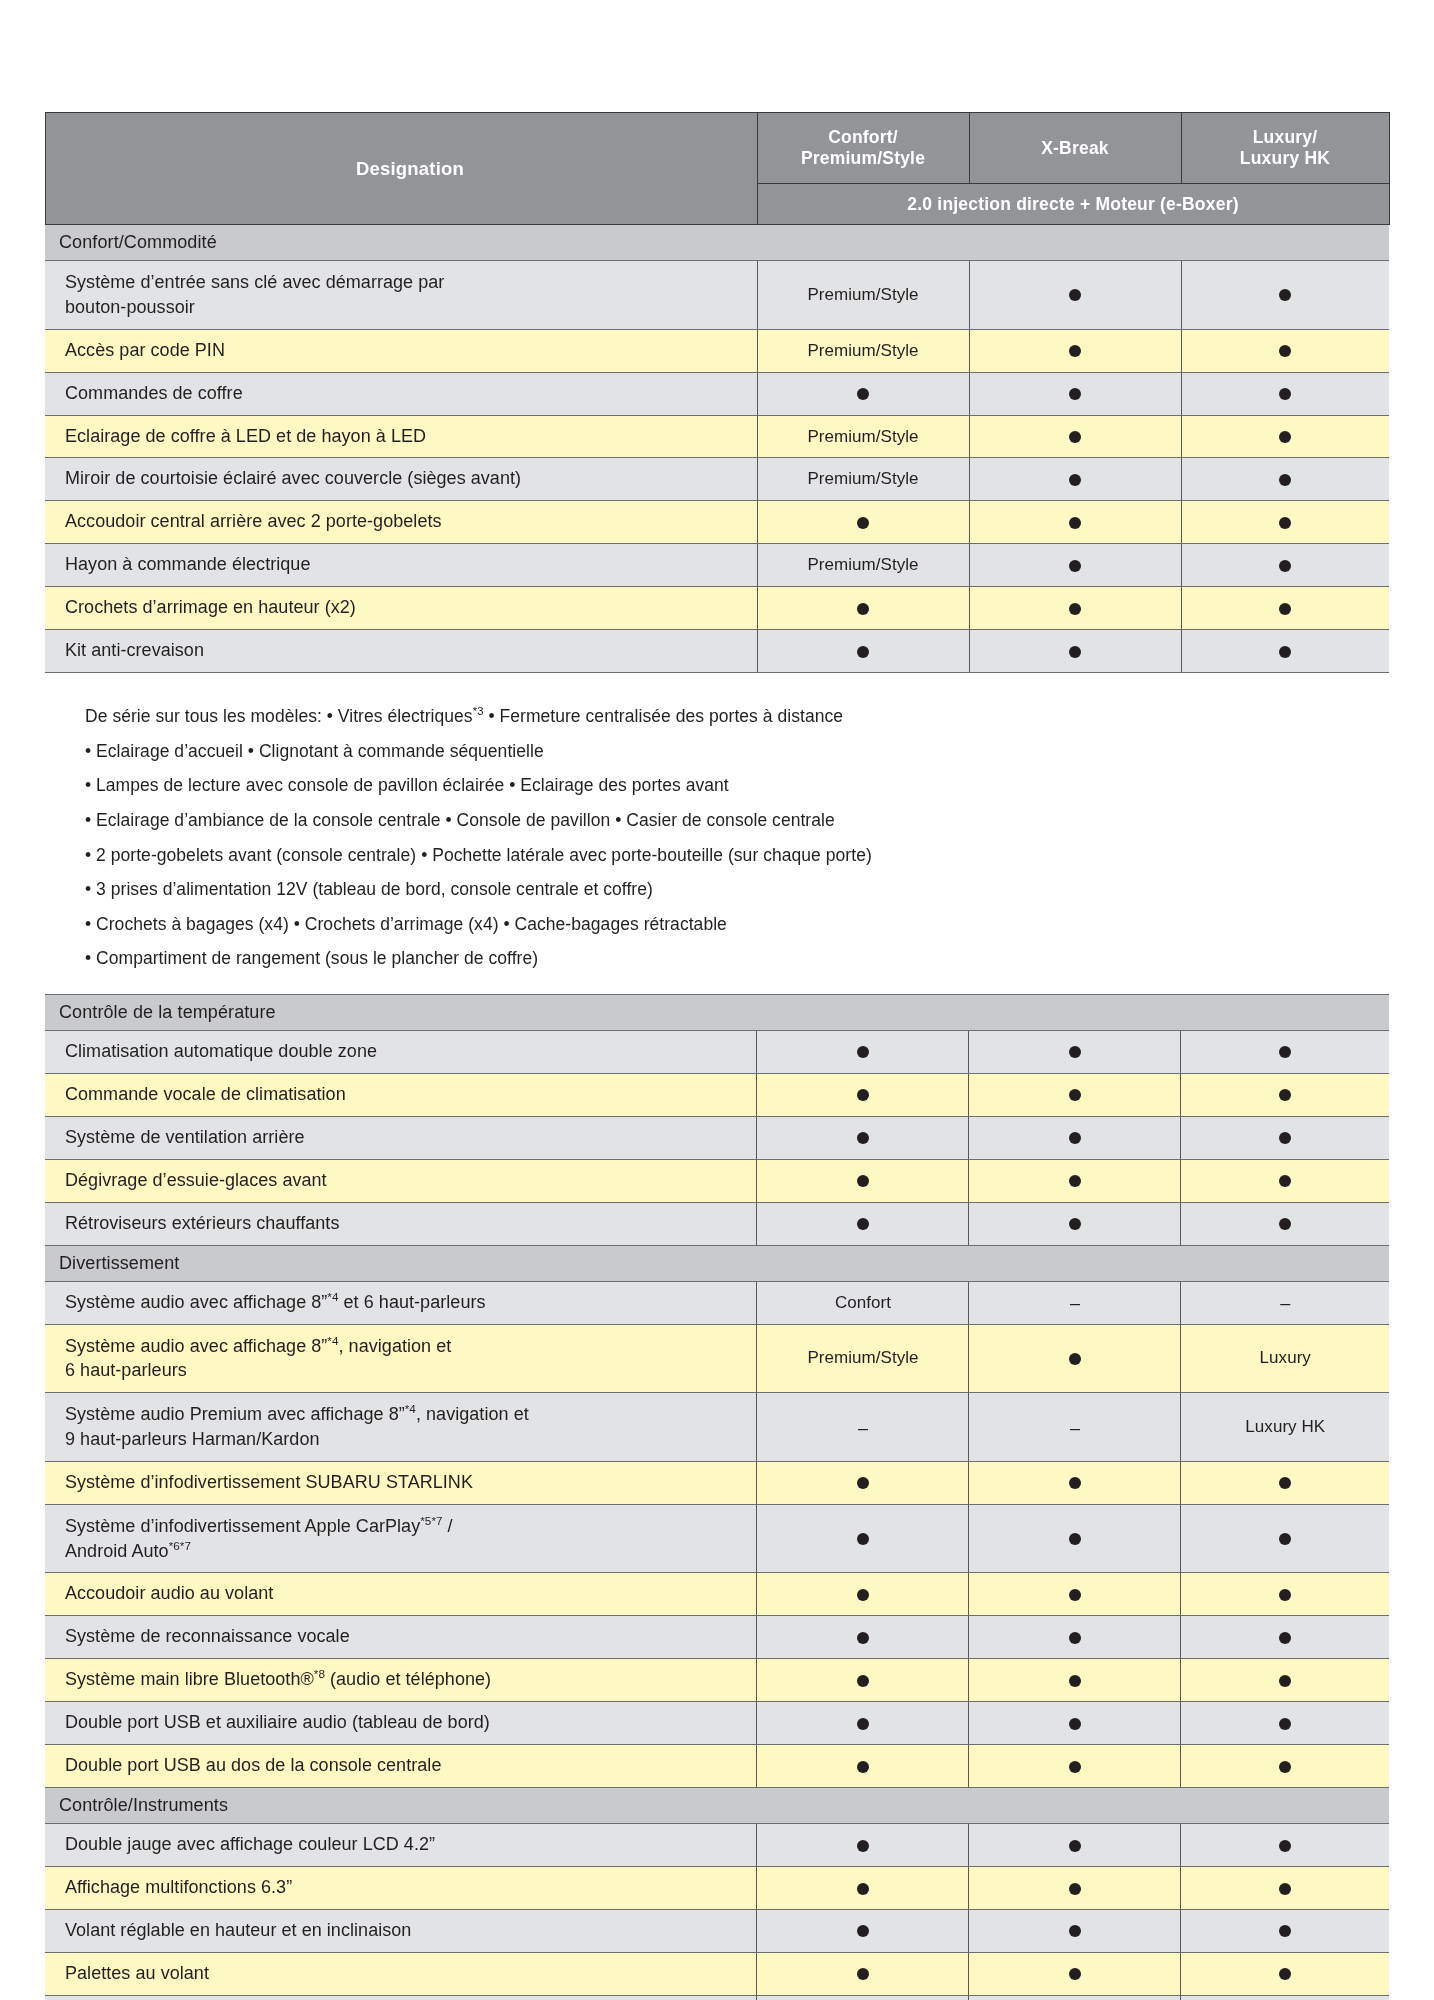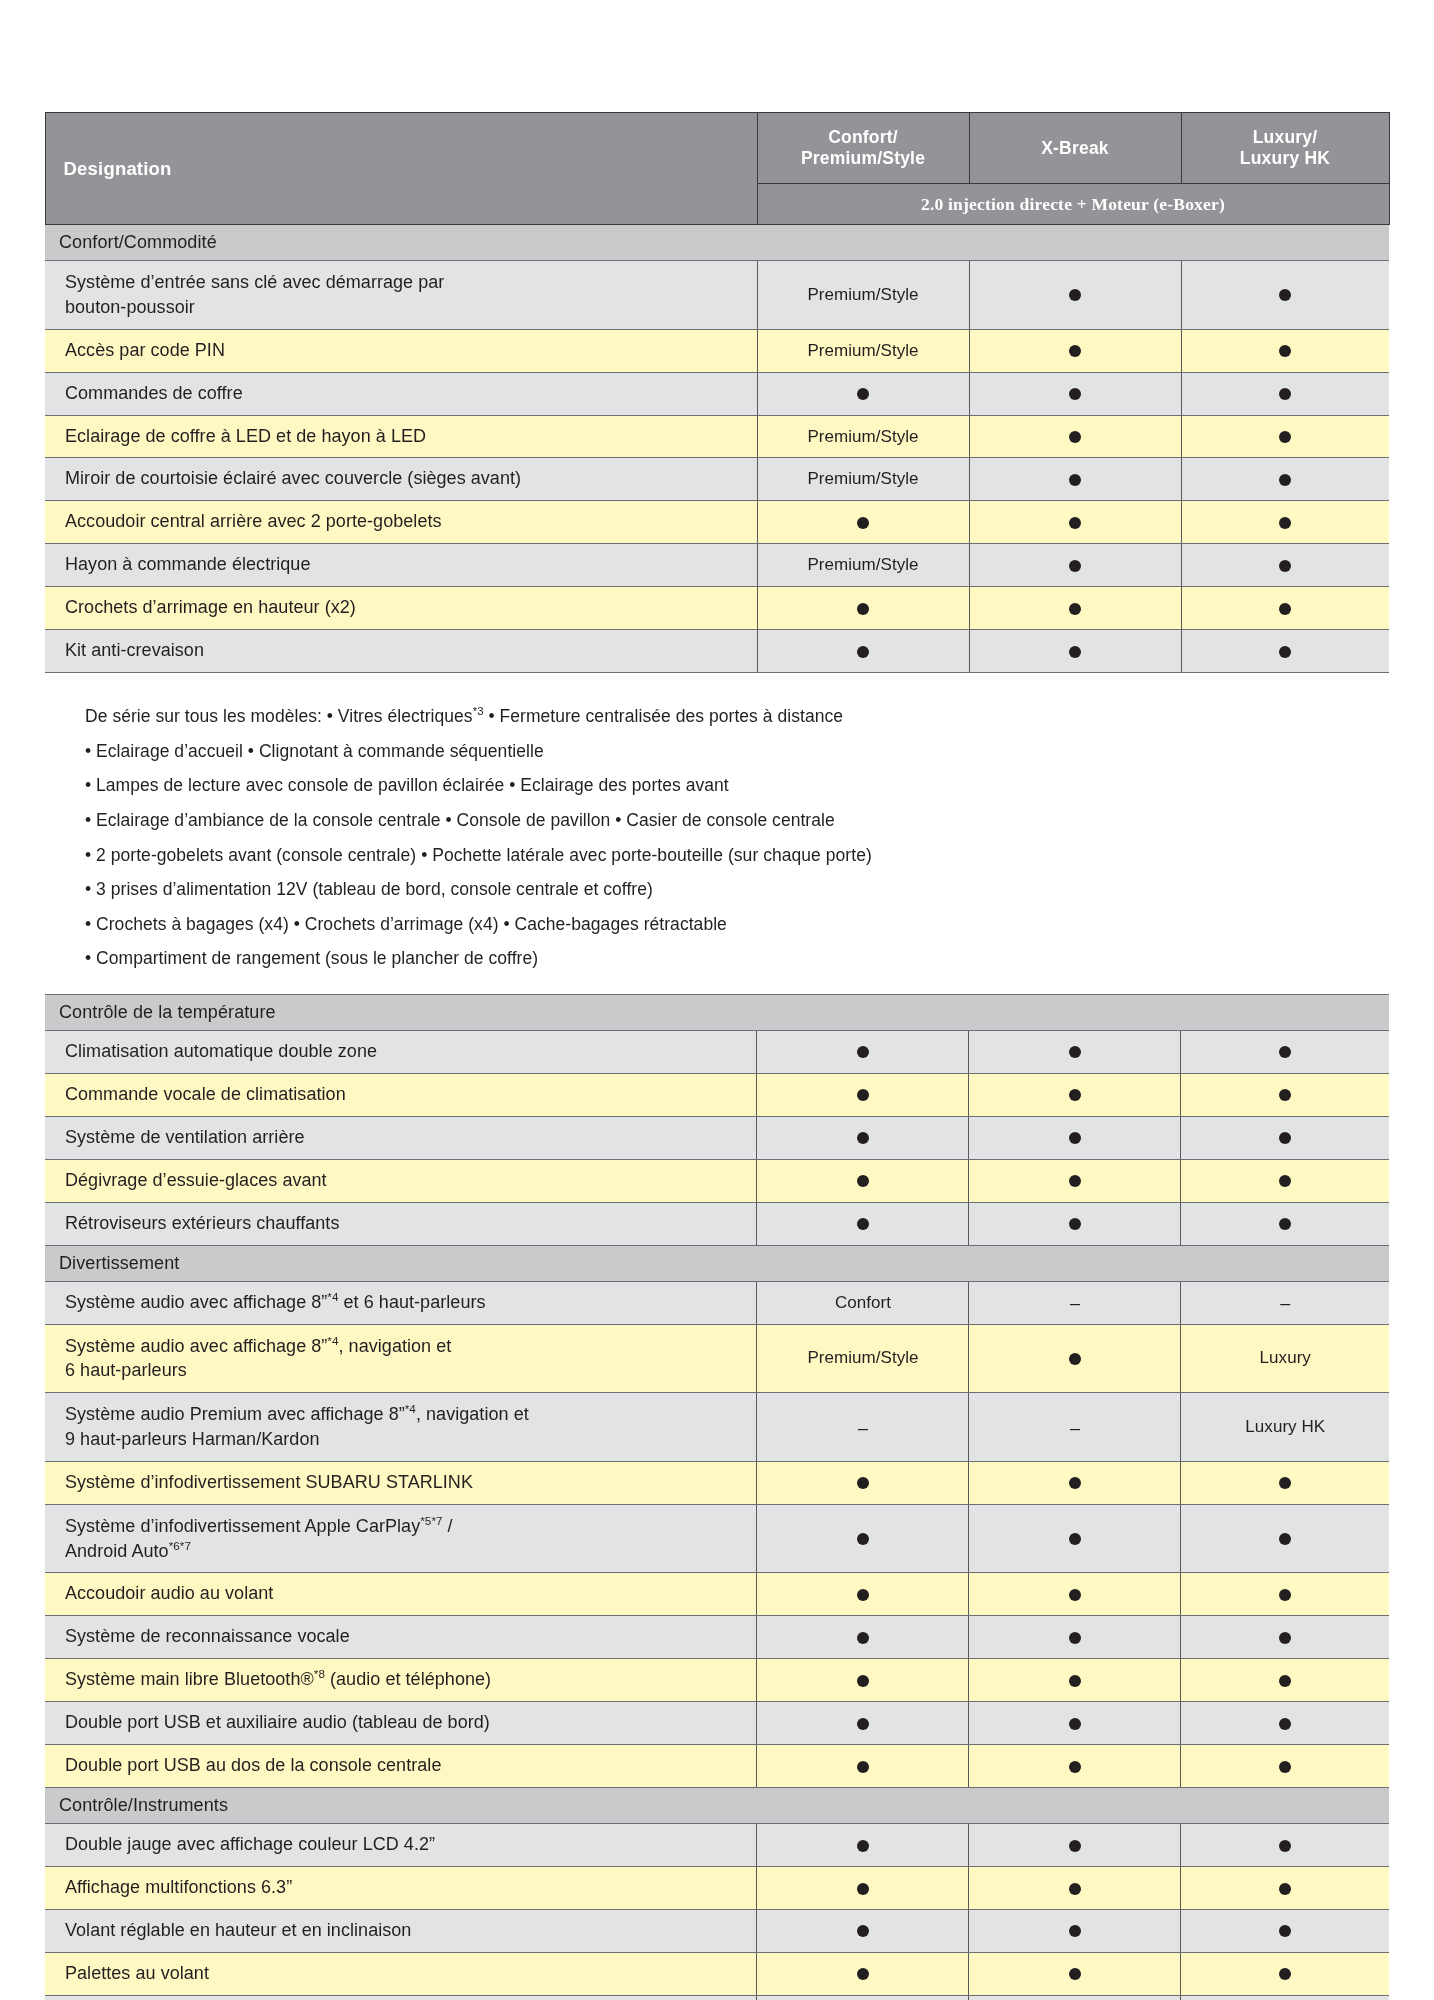--- a/index.html
+++ b/index.html
@@ -37,38 +37,37 @@
     background: #929497;
     color: #ffffff;
     font-weight: bold;
     font-size: 17.5px;
     letter-spacing: 0.2px;
     border: 1px solid #3a3a3c;
     padding: 0;
     vertical-align: middle;
   }
   th.h-desig {
-    text-align: left;
+    text-align: center;
     padding: 10px 0 10px 18px;
     font-size: 18.5px;
     vertical-align: middle;
   }
   th.h-model {
     text-align: center;
     line-height: 1.18;
     height: 62px;
     padding: 4px 6px;
   }
   th.h-engine {
     text-align: center;
     font-size: 17.5px;
     height: 34px;
     padding: 3px 10px;
     border-top: 1px solid #3a3a3c;
-    font-family: Liberation Serif, serif;
   }
 
   
   tr.section-row td {
     background: #c9cacc;
     border-top: 1px solid #6d6e71;
     border-bottom: 1px solid #6d6e71;
     padding: 7px 0 7px 14px;
     font-weight: normal;
     font-size: 18px;

